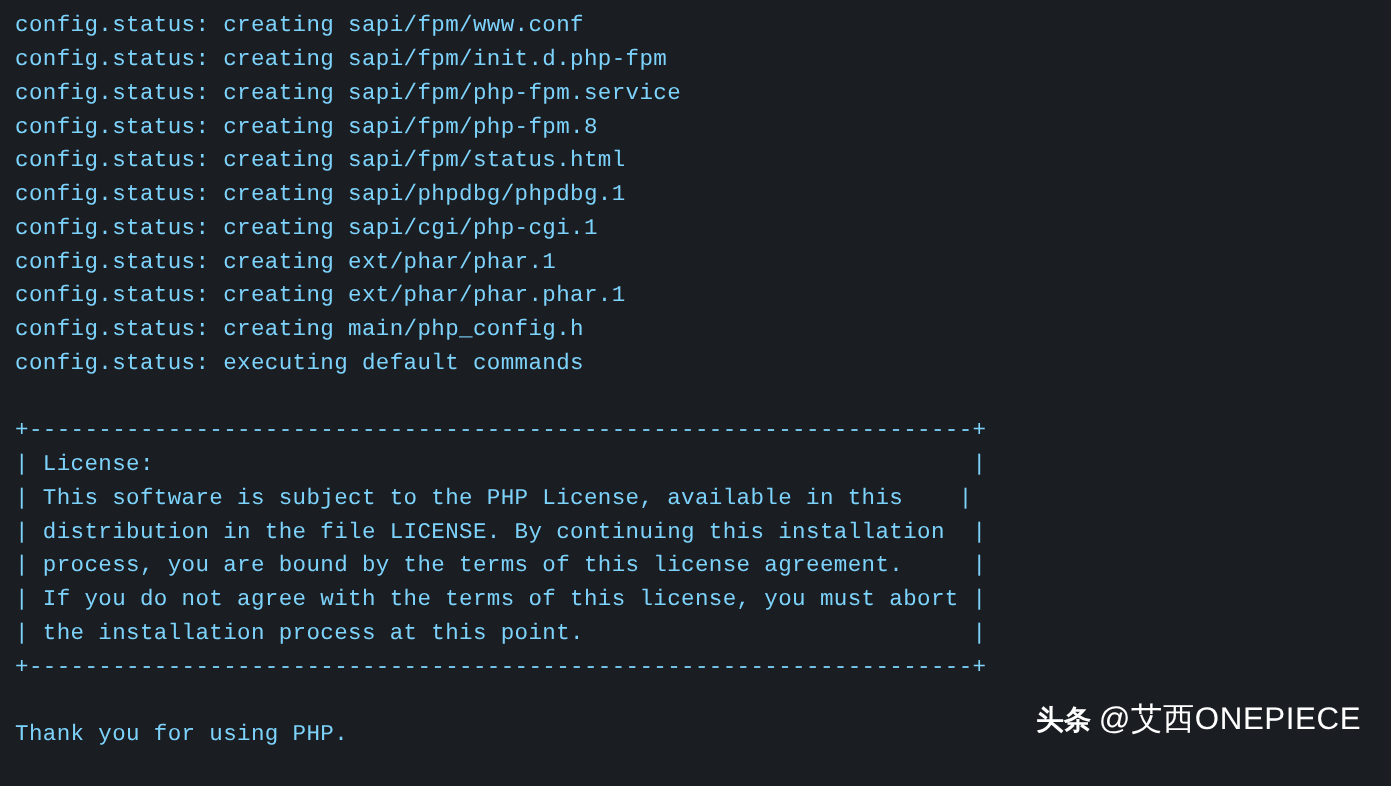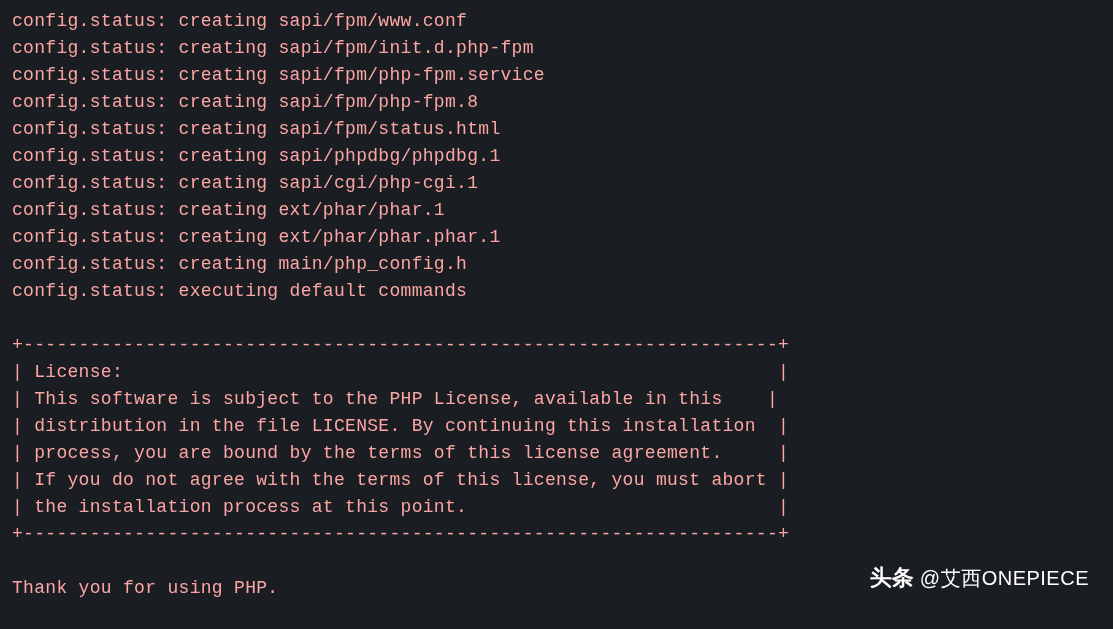--- a/index.html
+++ b/index.html
@@ -14,40 +14,40 @@
       font-size: 18px;
       line-height: 1.5;
       padding: 8px 12px;
       width: 1113px;
       height: 629px;
       overflow: hidden;
       position: relative;
     }
     .terminal-output {
       white-space: pre;
-      color: #fca5a5;
+      color: #7dd3fc;
       letter-spacing: 0.3px;
     }
     .watermark {
       position: absolute;
       bottom: 35px;
       right: 24px;
       display: flex;
       align-items: center;
       gap: 6px;
       color: #ffffff;
       font-family: -apple-system, BlinkMacSystemFont, 'Segoe UI', sans-serif;
       font-weight: 600;
     }
     .watermark-brand {
       font-size: 22px;
       font-weight: 700;
     }
     .watermark-user {
-      font-size: 20px;
+      font-size: 25px;
       font-weight: 500;
       letter-spacing: 0.5px;
     }
   </style>
 </head>
 <body>
 
 <div class="terminal-output" id="terminal-lines"><div>config.status: creating sapi/fpm/www.conf</div><div>config.status: creating sapi/fpm/init.d.php-fpm</div><div>config.status: creating sapi/fpm/php-fpm.service</div><div>config.status: creating sapi/fpm/php-fpm.8</div><div>config.status: creating sapi/fpm/status.html</div><div>config.status: creating sapi/phpdbg/phpdbg.1</div><div>config.status: creating sapi/cgi/php-cgi.1</div><div>config.status: creating ext/phar/phar.1</div><div>config.status: creating ext/phar/phar.phar.1</div><div>config.status: creating main/php_config.h</div><div>config.status: executing default commands</div><div>&nbsp;</div><div>+--------------------------------------------------------------------+</div><div>| License:                                                           |</div><div>| This software is subject to the PHP License, available in this    |</div><div>| distribution in the file LICENSE. By continuing this installation  |</div><div>| process, you are bound by the terms of this license agreement.     |</div><div>| If you do not agree with the terms of this license, you must abort |</div><div>| the installation process at this point.                            |</div><div>+--------------------------------------------------------------------+</div><div>&nbsp;</div><div>Thank you for using PHP.</div></div>
 
 <div class="watermark">

